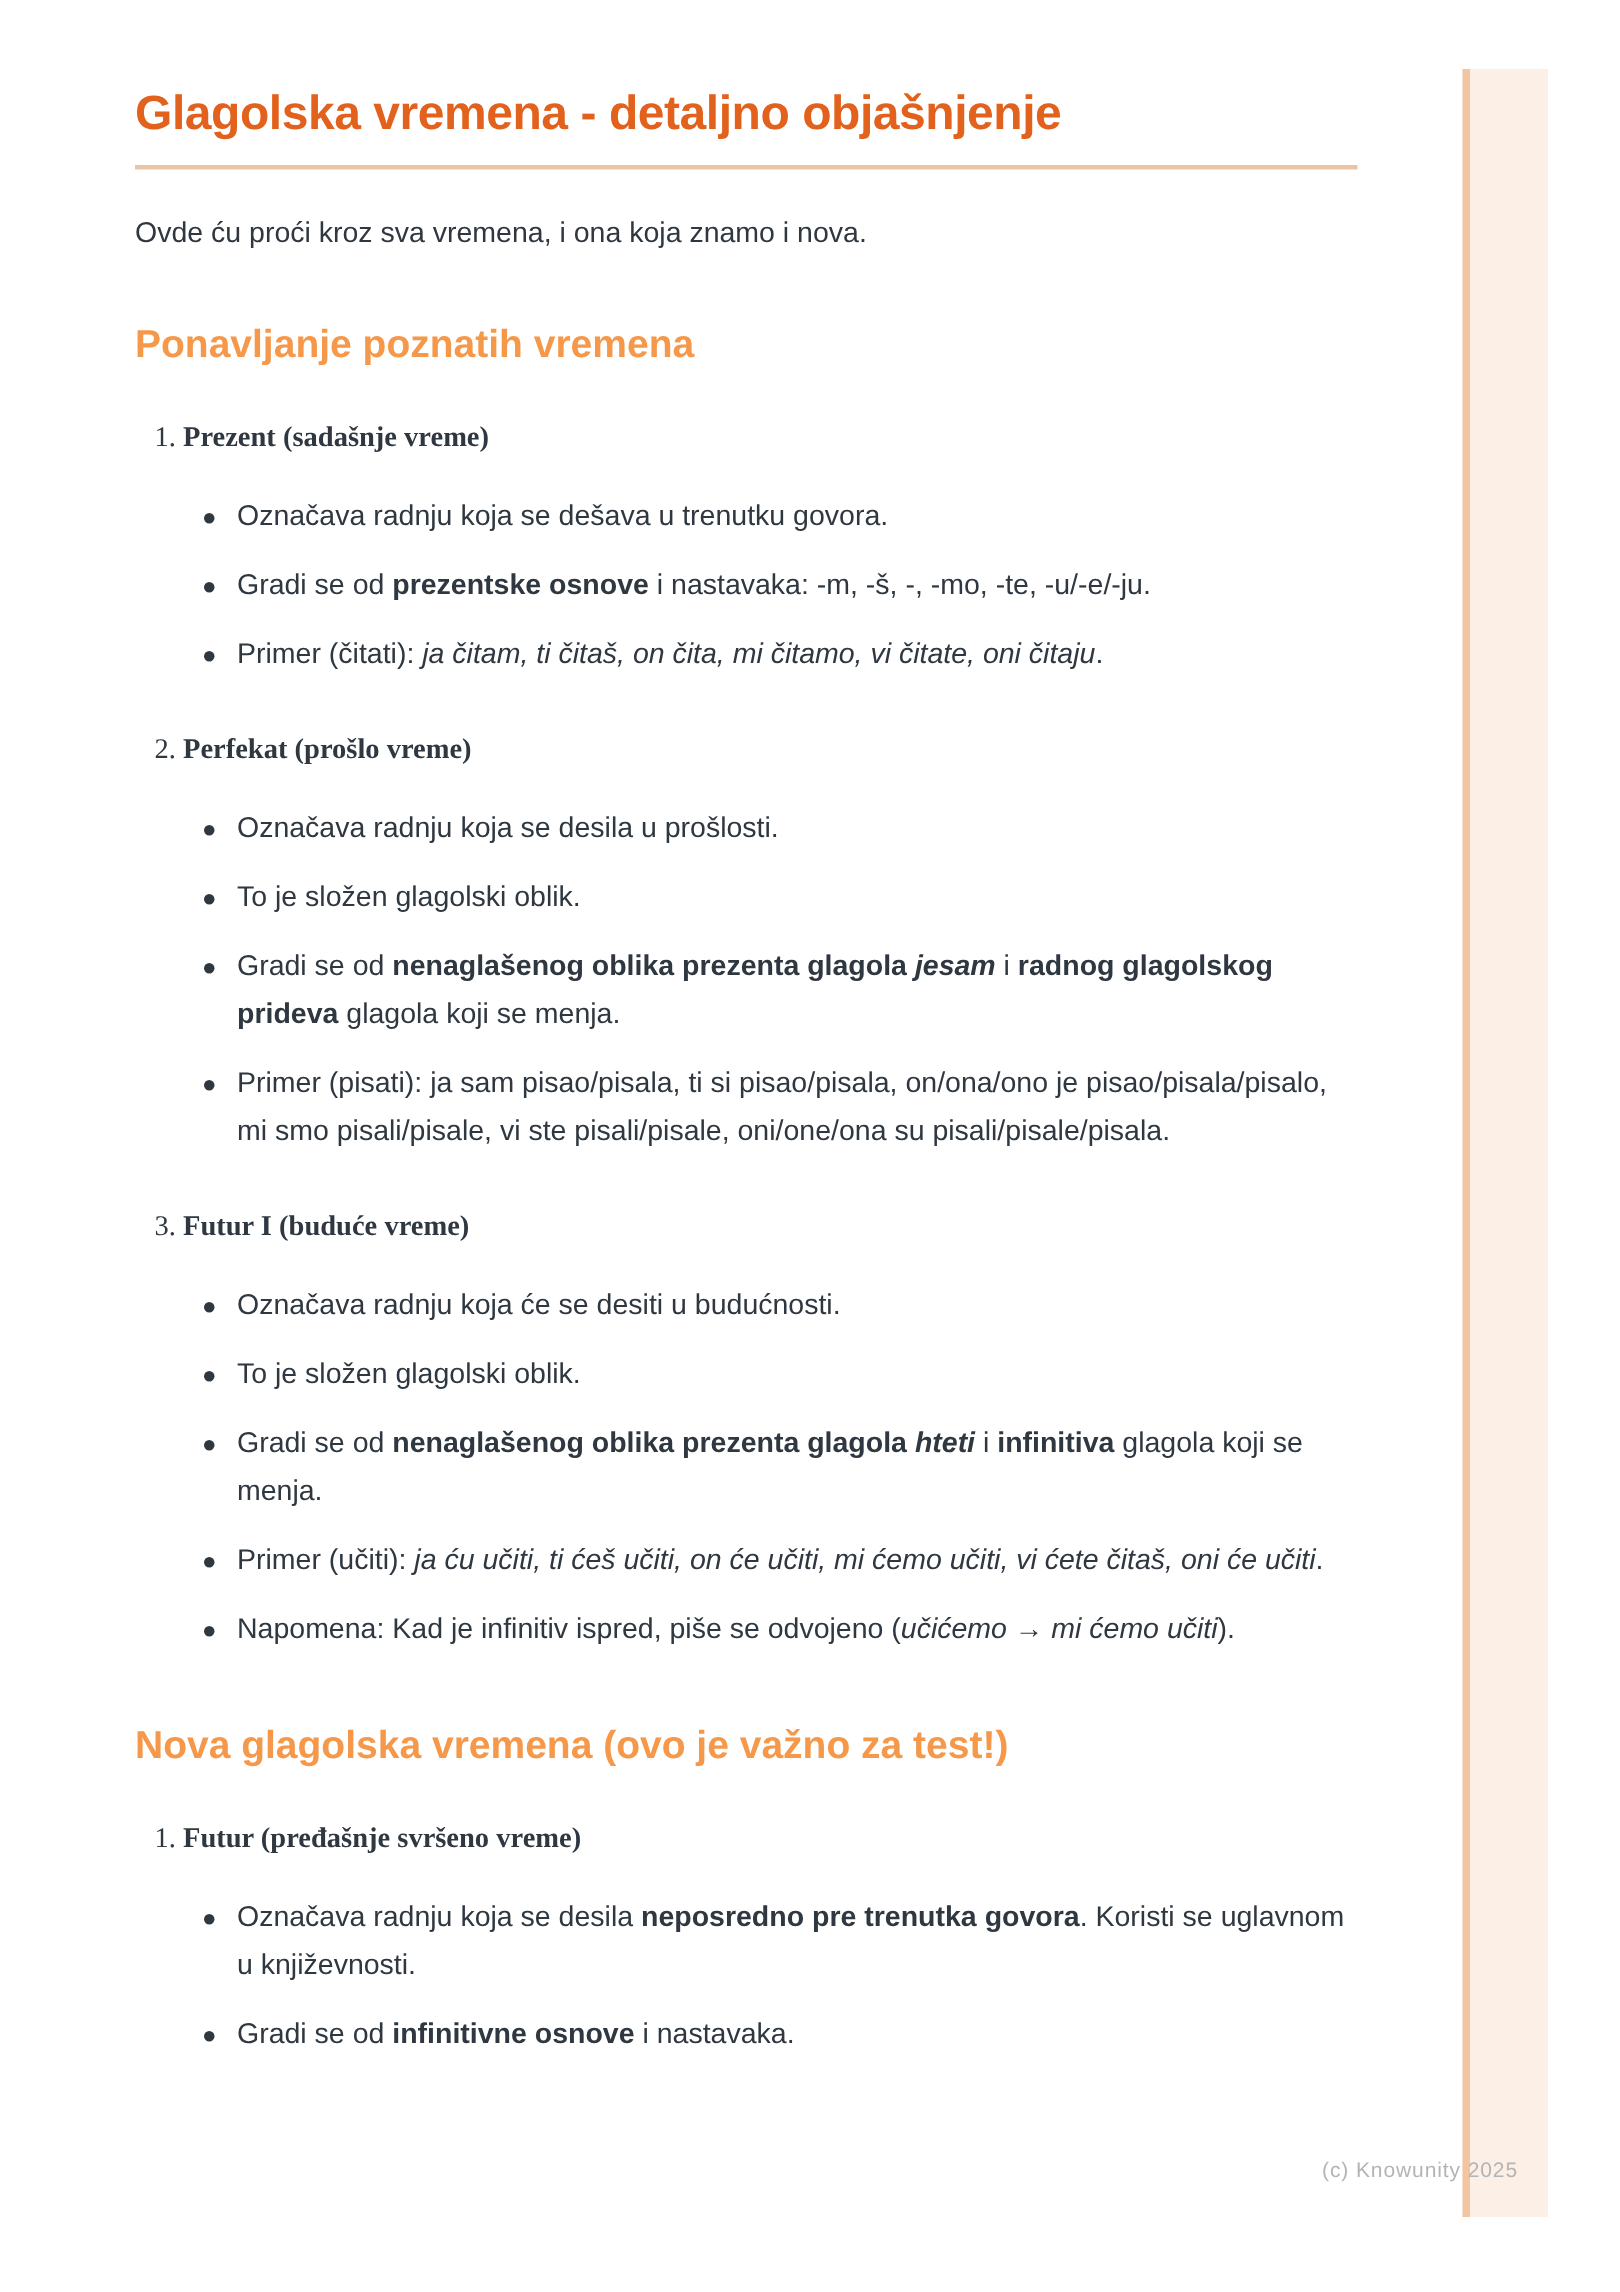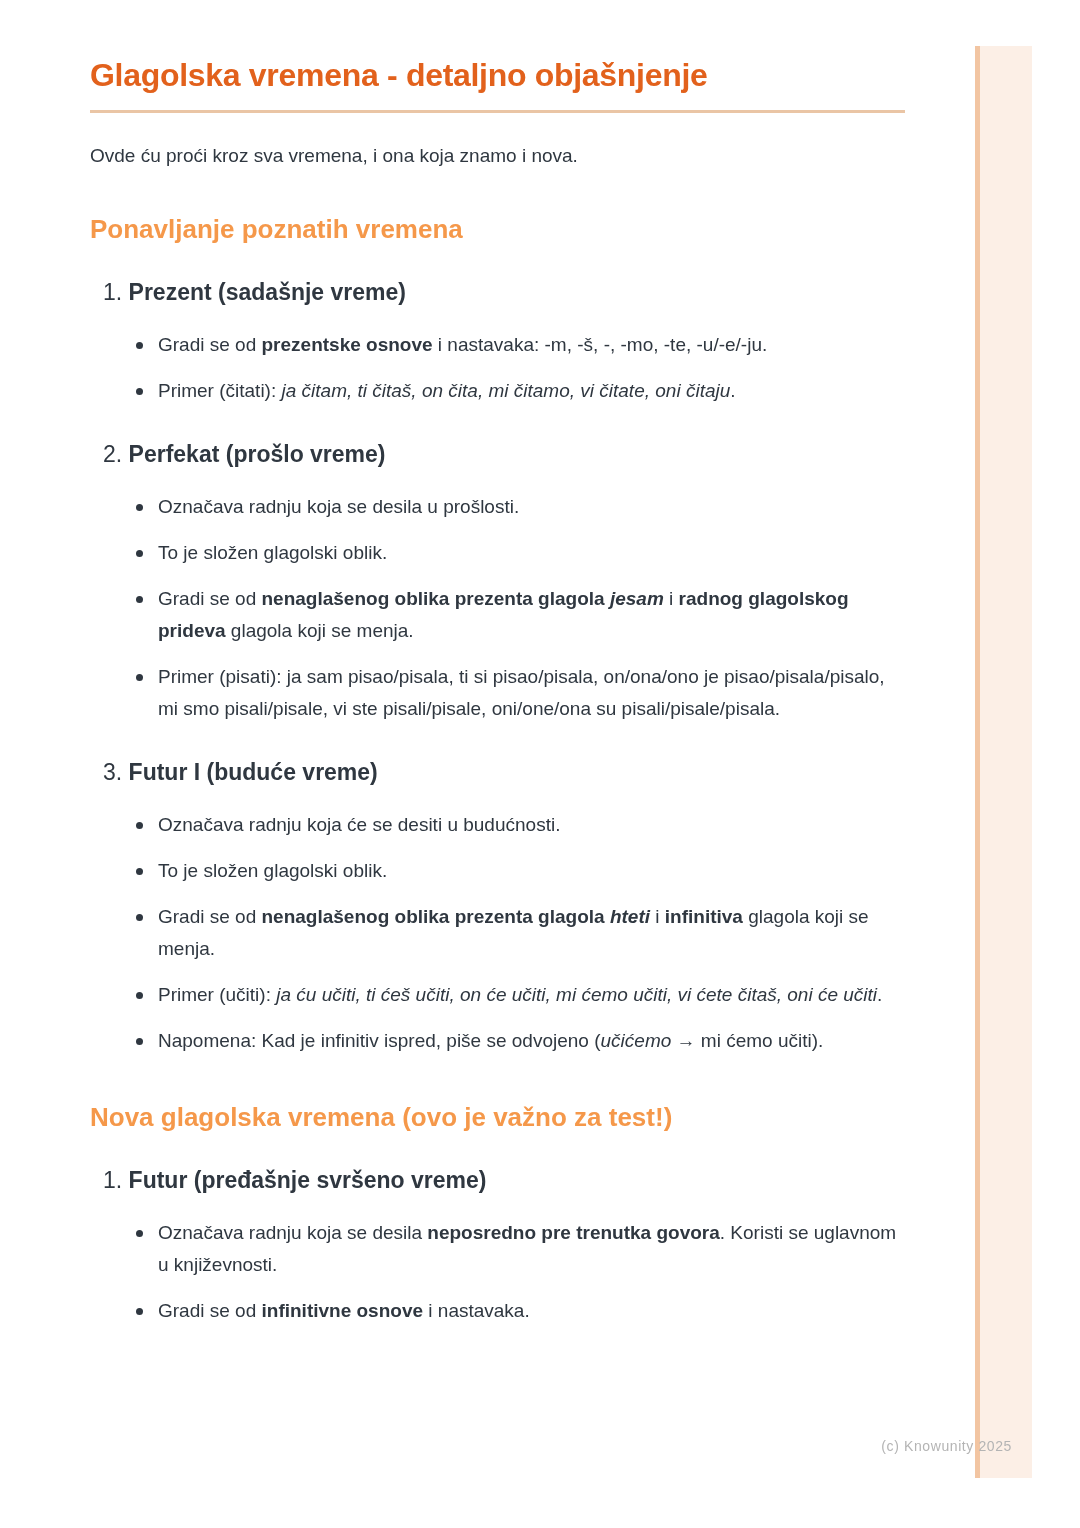--- a/index.html
+++ b/index.html
@@ -53,22 +53,23 @@
     font-size: 26px;
     font-weight: 700;
     color: #f5984a;
     line-height: 32px;
     width: 860px;
   }
   .item { width: 815px; }
   .item-title {
     margin-top: 34px;
     padding-left: 13px;
-    font-size: 23px;
+    font-size: 19px;
     line-height: 26px;
+    font-family: Liberation Serif, serif;
   }
   .item-title .num { font-weight: 400; }
   .item-title .ttl { font-weight: 700; }
   ul.bullets {
     list-style: none;
     margin-top: 24px;
     padding-left: 68px;
     width: 815px;
   }
   ul.bullets li {
@@ -111,20 +112,21 @@
   <p class="intro">Ovde ću proći kroz sva vremena, i ona koja znamo i nova.</p>
 
   <h2 class="section-heading">Ponavljanje poznatih vremena</h2>
 
   <div class="item">
     <div class="item-title">
       <span class="num">1.</span>
       <span class="ttl">Prezent (sadašnje vreme)</span>
     </div>
     <ul class="bullets">
+      <li><span>Označava radnju koja se dešava u trenutku govora.</span></li>
       <li><span>Gradi se od </span><span style="font-weight: 700;">prezentske osnove</span><span> i nastavaka: </span><span style="">-m, -š, -, -mo, -te, -u/-e/-ju</span><span>.</span></li>
       <li><span>Primer (čitati): </span><span style="font-style: italic;">ja čitam, ti čitaš, on čita, mi čitamo, vi čitate, oni čitaju</span><span>.</span></li>
     </ul>
   </div>
 
   <div class="item">
     <div class="item-title">
       <span class="num">2.</span>
       <span class="ttl">Perfekat (prošlo vreme)</span>
     </div>
@@ -139,21 +141,21 @@
   <div class="item">
     <div class="item-title">
       <span class="num">3.</span>
       <span class="ttl">Futur I (buduće vreme)</span>
     </div>
     <ul class="bullets">
       <li><span>Označava radnju koja će se desiti u budućnosti.</span></li>
       <li><span>To je složen glagolski oblik.</span></li>
       <li><span>Gradi se od </span><span style="font-weight: 700;">nenaglašenog oblika prezenta glagola </span><span style="font-weight: 700; font-style: italic;">hteti</span><span> i </span><span style="font-weight: 700;">infinitiva</span><span> glagola koji se menja.</span></li>
       <li><span>Primer (učiti): </span><span style="font-style: italic;">ja ću učiti, ti ćeš učiti, on će učiti, mi ćemo učiti, vi ćete čitaš, oni će učiti</span><span>.</span></li>
-      <li><span style="">Napomena</span><span>: Kad je infinitiv ispred, piše se odvojeno (</span><span style="font-style: italic;">učićemo</span><span> → </span><span style="">mi ćemo učiti</span><span>).</span></li>
+      <li><span style="">Napomena</span><span>: Kad je infinitiv ispred, piše se odvojeno (</span><span style="font-style: italic;">učićemo</span><span> → </span><span style="font-style: italic;">mi ćemo učiti</span><span>).</span></li>
     </ul>
   </div>
 
   <h2 class="section-heading" style="margin-top:44px;">Nova glagolska vremena (ovo je važno za test!)</h2>
 
   <div class="item">
     <div class="item-title">
       <span class="num">1.</span>
       <span class="ttl">Futur (pređašnje svršeno vreme)</span>
     </div>

